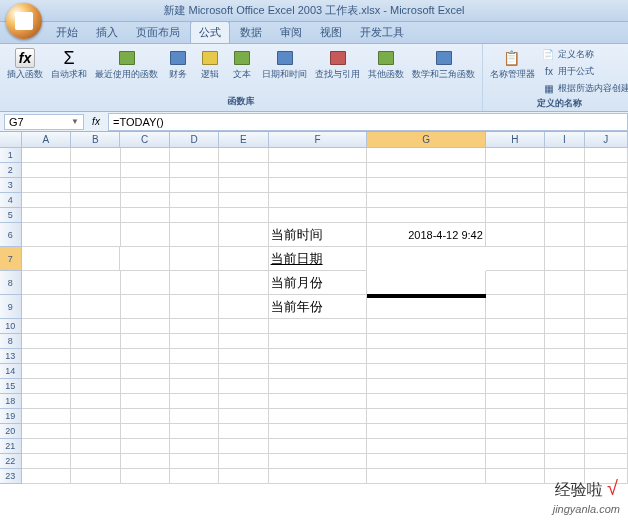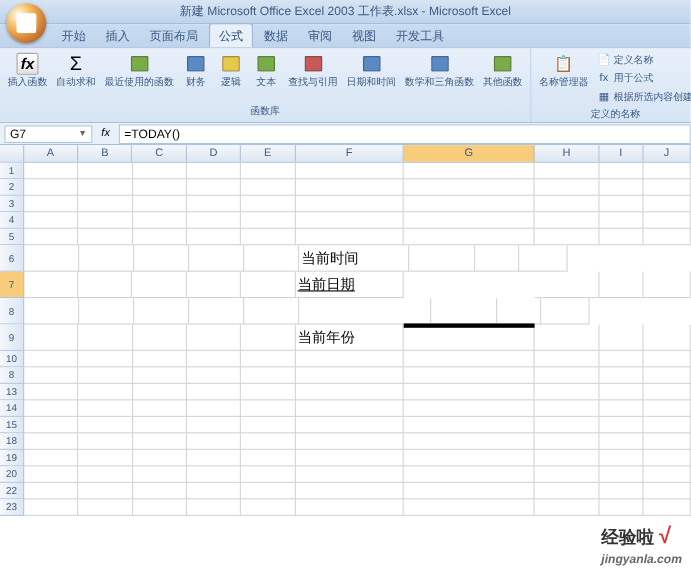--- a/index.html
+++ b/index.html
@@ -12,21 +12,21 @@
     .tab-row { height: 22px; background: linear-gradient(#cadcf0, #bfd4ec); display: flex; align-items: flex-end; padding-left: 48px; font-size: 11px; gap: 2px; border-bottom: 1px solid #a0b8d6; }
     .tab { padding: 3px 8px; color: #3b5a82; cursor: pointer; border-radius: 3px 3px 0 0; }
     .tab.active { background: #e8f0fa; border: 1px solid #a0b8d6; border-bottom: none; color: #2a4a72; }
     
     .ribbon { height: 68px; background: linear-gradient(#e8f0fa, #d6e4f4); display: flex; border-bottom: 1px solid #a0b8d6; font-size: 10px; }
     .ribbon-group { display: flex; flex-direction: column; padding: 2px 4px; border-right: 1px solid #c0d4ea; }
     .ribbon-buttons { display: flex; gap: 2px; flex: 1; align-items: flex-start; }
     .ribbon-btn { display: flex; flex-direction: column; align-items: center; justify-content: flex-start; padding: 2px 3px; cursor: pointer; border-radius: 2px; min-width: 30px; }
     .ribbon-icon { width: 20px; height: 20px; display: flex; align-items: center; justify-content: center; font-size: 14px; margin-bottom: 1px; }
     .ribbon-label { font-size: 9px; color: #3b5a82; text-align: center; line-height: 10px; white-space: nowrap; }
-    .group-label { font-size: 9px; color: #3b5a82; text-align: center; padding: 1px 0; }
+    .group-label { font-size: 9px; color: #3b5a82; text-align: center; padding: 1px 0; font-weight: bold; }
     .small-btn-col { display: flex; flex-direction: column; gap: 1px; }
     .small-btn { display: flex; align-items: center; font-size: 9px; color: #3b5a82; padding: 1px 2px; cursor: pointer; white-space: nowrap; }
     .small-icon { width: 14px; height: 14px; margin-right: 2px; display: inline-flex; align-items: center; justify-content: center; font-size: 10px; }
     
     .func-icon { background: linear-gradient(#fff, #e0e0e0); border: 1px solid #aaa; border-radius: 2px; font-style: italic; font-weight: bold; }
     .sigma { font-size: 18px; }
     .book { width: 16px; height: 14px; border-radius: 1px; border: 1px solid rgba(0,0,0,0.3); }
     
     .formula-bar { height: 20px; background: #e8f0fa; display: flex; align-items: center; border-bottom: 1px solid #a0b8d6; font-size: 11px; }
     .name-box { width: 80px; background: #fff; border: 1px solid #b0c4de; padding: 1px 4px; margin-left: 4px; display: flex; align-items: center; justify-content: space-between; }
@@ -42,21 +42,21 @@
     .col-h.sel { background: #f7cc7a; }
     .row { display: flex; height: 15px; }
     .row-h { width: 22px; background: linear-gradient(90deg, #f5f8fc, #dce6f2); border-right: 1px solid #b0c4de; border-bottom: 1px solid #b0c4de; display: flex; align-items: center; justify-content: center; font-size: 9px; color: #3b5a82; }
     .row-h.sel { background: #f7cc7a; }
     .cell { border-right: 1px solid #d4d4d4; border-bottom: 1px solid #d4d4d4; display: flex; align-items: center; padding: 0 2px; font-size: 11px; overflow: hidden; white-space: nowrap; }
     .cell.center-text { font-size: 13px; color: #000; }
     .cell.right { justify-content: flex-end; }
     .selected-cell { border: 2px solid #000 !important; position: relative; z-index: 2; background: #fff; }
     .selected-cell::after { content: ''; position: absolute; right: -3px; bottom: -3px; width: 5px; height: 5px; background: #000; }
     
-    .watermark { position: absolute; right: 8px; bottom: 8px; font-size: 16px; font-weight: bold; color: #333; text-align: left; line-height: 18px; }
+    .watermark { position: absolute; right: 8px; bottom: 8px; font-size: 16px; font-weight: normal; color: #333; text-align: center; line-height: 18px; }
     .watermark .check { color: #e03030; font-size: 20px; }
     .watermark .url { font-size: 11px; font-style: italic; color: #666; }
     
     .row.tall { height: 24px; }
   </style>
 </head>
 <body>
 
 <div class="title-bar">
   <span>新建 Microsoft Office Excel 2003 工作表.xlsx - Microsoft Excel</span>
@@ -107,41 +107,41 @@
         <div class="ribbon-label">逻辑</div>
       </div>
       <div class="ribbon-btn">
         <div class="ribbon-icon">
             <div class="book" style="background:#7aad4a"></div>
           </div>
         <div class="ribbon-label">文本</div>
       </div>
       <div class="ribbon-btn">
         <div class="ribbon-icon">
+            <div class="book" style="background:#5a8ac6"></div>
+          </div>
+        <div class="ribbon-label">日期和时间</div>
+      </div>
+      <div class="ribbon-btn">
+        <div class="ribbon-icon">
             <div class="book" style="background:#c65a5a"></div>
           </div>
         <div class="ribbon-label">查找与引用</div>
       </div>
       <div class="ribbon-btn">
         <div class="ribbon-icon">
+            <div class="book" style="background:#7aad4a"></div>
+          </div>
+        <div class="ribbon-label">其他函数</div>
+      </div>
+      <div class="ribbon-btn">
+        <div class="ribbon-icon">
             <div class="book" style="background:#5a8ac6"></div>
           </div>
-        <div class="ribbon-label">日期和时间</div>
-      </div>
-      <div class="ribbon-btn">
-        <div class="ribbon-icon">
-            <div class="book" style="background:#5a8ac6"></div>
-          </div>
         <div class="ribbon-label">数学和三角函数</div>
-      </div>
-      <div class="ribbon-btn">
-        <div class="ribbon-icon">
-            <div class="book" style="background:#7aad4a"></div>
-          </div>
-        <div class="ribbon-label">其他函数</div>
       </div>
     </div>
     <div class="group-label">函数库</div>
   </div>
 
   <div class="ribbon-group">
     <div class="ribbon-buttons">
       <div class="ribbon-btn">
         <div class="ribbon-icon">📋</div>
         <div class="ribbon-label">名称管理器</div>
@@ -262,20 +262,21 @@
         <div class="cell" style="width: 44px;"></div>
       </div>
       <div class="row tall">
         <div class="row-h">6</div>
         <div class="cell" style="width: 50px;"></div>
         <div class="cell" style="width: 50px;"></div>
         <div class="cell" style="width: 50px;"></div>
         <div class="cell" style="width: 50px;"></div>
         <div class="cell" style="width: 50px;"></div>
         <div class="cell center-text" style="width: 100px;">当前时间</div>
+        <div class="cell right" style="width: 120px;">2018-4-12 9:42</div>
         <div class="cell" style="width: 60px;"></div>
         <div class="cell" style="width: 40px;"></div>
         <div class="cell" style="width: 44px;"></div>
       </div>
       <div class="row tall">
         <div class="row-h sel">7</div>
         <div class="cell" style="width: 50px;"></div>
         <div class="cell" style="width: 50px;"></div>
         <div class="cell" style="width: 50px;"></div>
         <div class="cell" style="width: 50px;"></div>
@@ -286,20 +287,21 @@
         <div class="cell" style="width: 40px;"></div>
         <div class="cell" style="width: 44px;"></div>
       </div>
       <div class="row tall">
         <div class="row-h">8</div>
         <div class="cell" style="width: 50px;"></div>
         <div class="cell" style="width: 50px;"></div>
         <div class="cell" style="width: 50px;"></div>
         <div class="cell" style="width: 50px;"></div>
         <div class="cell" style="width: 50px;"></div>
+        <div class="cell center-text" style="width: 100px;">当前月份</div>
         <div class="cell" style="width: 120px;"></div>
         <div class="cell" style="width: 60px;"></div>
         <div class="cell" style="width: 40px;"></div>
         <div class="cell" style="width: 44px;"></div>
       </div>
       <div class="row tall">
         <div class="row-h">9</div>
         <div class="cell" style="width: 50px;"></div>
         <div class="cell" style="width: 50px;"></div>
         <div class="cell" style="width: 50px;"></div>
@@ -397,20 +399,33 @@
         <div class="cell" style="width: 50px;"></div>
         <div class="cell" style="width: 50px;"></div>
         <div class="cell" style="width: 100px;"></div>
         <div class="cell" style="width: 120px;"></div>
         <div class="cell" style="width: 60px;"></div>
         <div class="cell" style="width: 40px;"></div>
         <div class="cell" style="width: 44px;"></div>
       </div>
       <div class="row">
         <div class="row-h">20</div>
+        <div class="cell" style="width: 50px;"></div>
+        <div class="cell" style="width: 50px;"></div>
+        <div class="cell" style="width: 50px;"></div>
+        <div class="cell" style="width: 50px;"></div>
+        <div class="cell" style="width: 50px;"></div>
+        <div class="cell" style="width: 100px;"></div>
+        <div class="cell" style="width: 120px;"></div>
+        <div class="cell" style="width: 60px;"></div>
+        <div class="cell" style="width: 40px;"></div>
+        <div class="cell" style="width: 44px;"></div>
+      </div>
+      <div class="row">
+        <div class="row-h">21</div>
         <div class="cell" style="width: 50px;"></div>
         <div class="cell" style="width: 50px;"></div>
         <div class="cell" style="width: 50px;"></div>
         <div class="cell" style="width: 50px;"></div>
         <div class="cell" style="width: 50px;"></div>
         <div class="cell" style="width: 100px;"></div>
         <div class="cell" style="width: 120px;"></div>
         <div class="cell" style="width: 60px;"></div>
         <div class="cell" style="width: 40px;"></div>
         <div class="cell" style="width: 44px;"></div>

